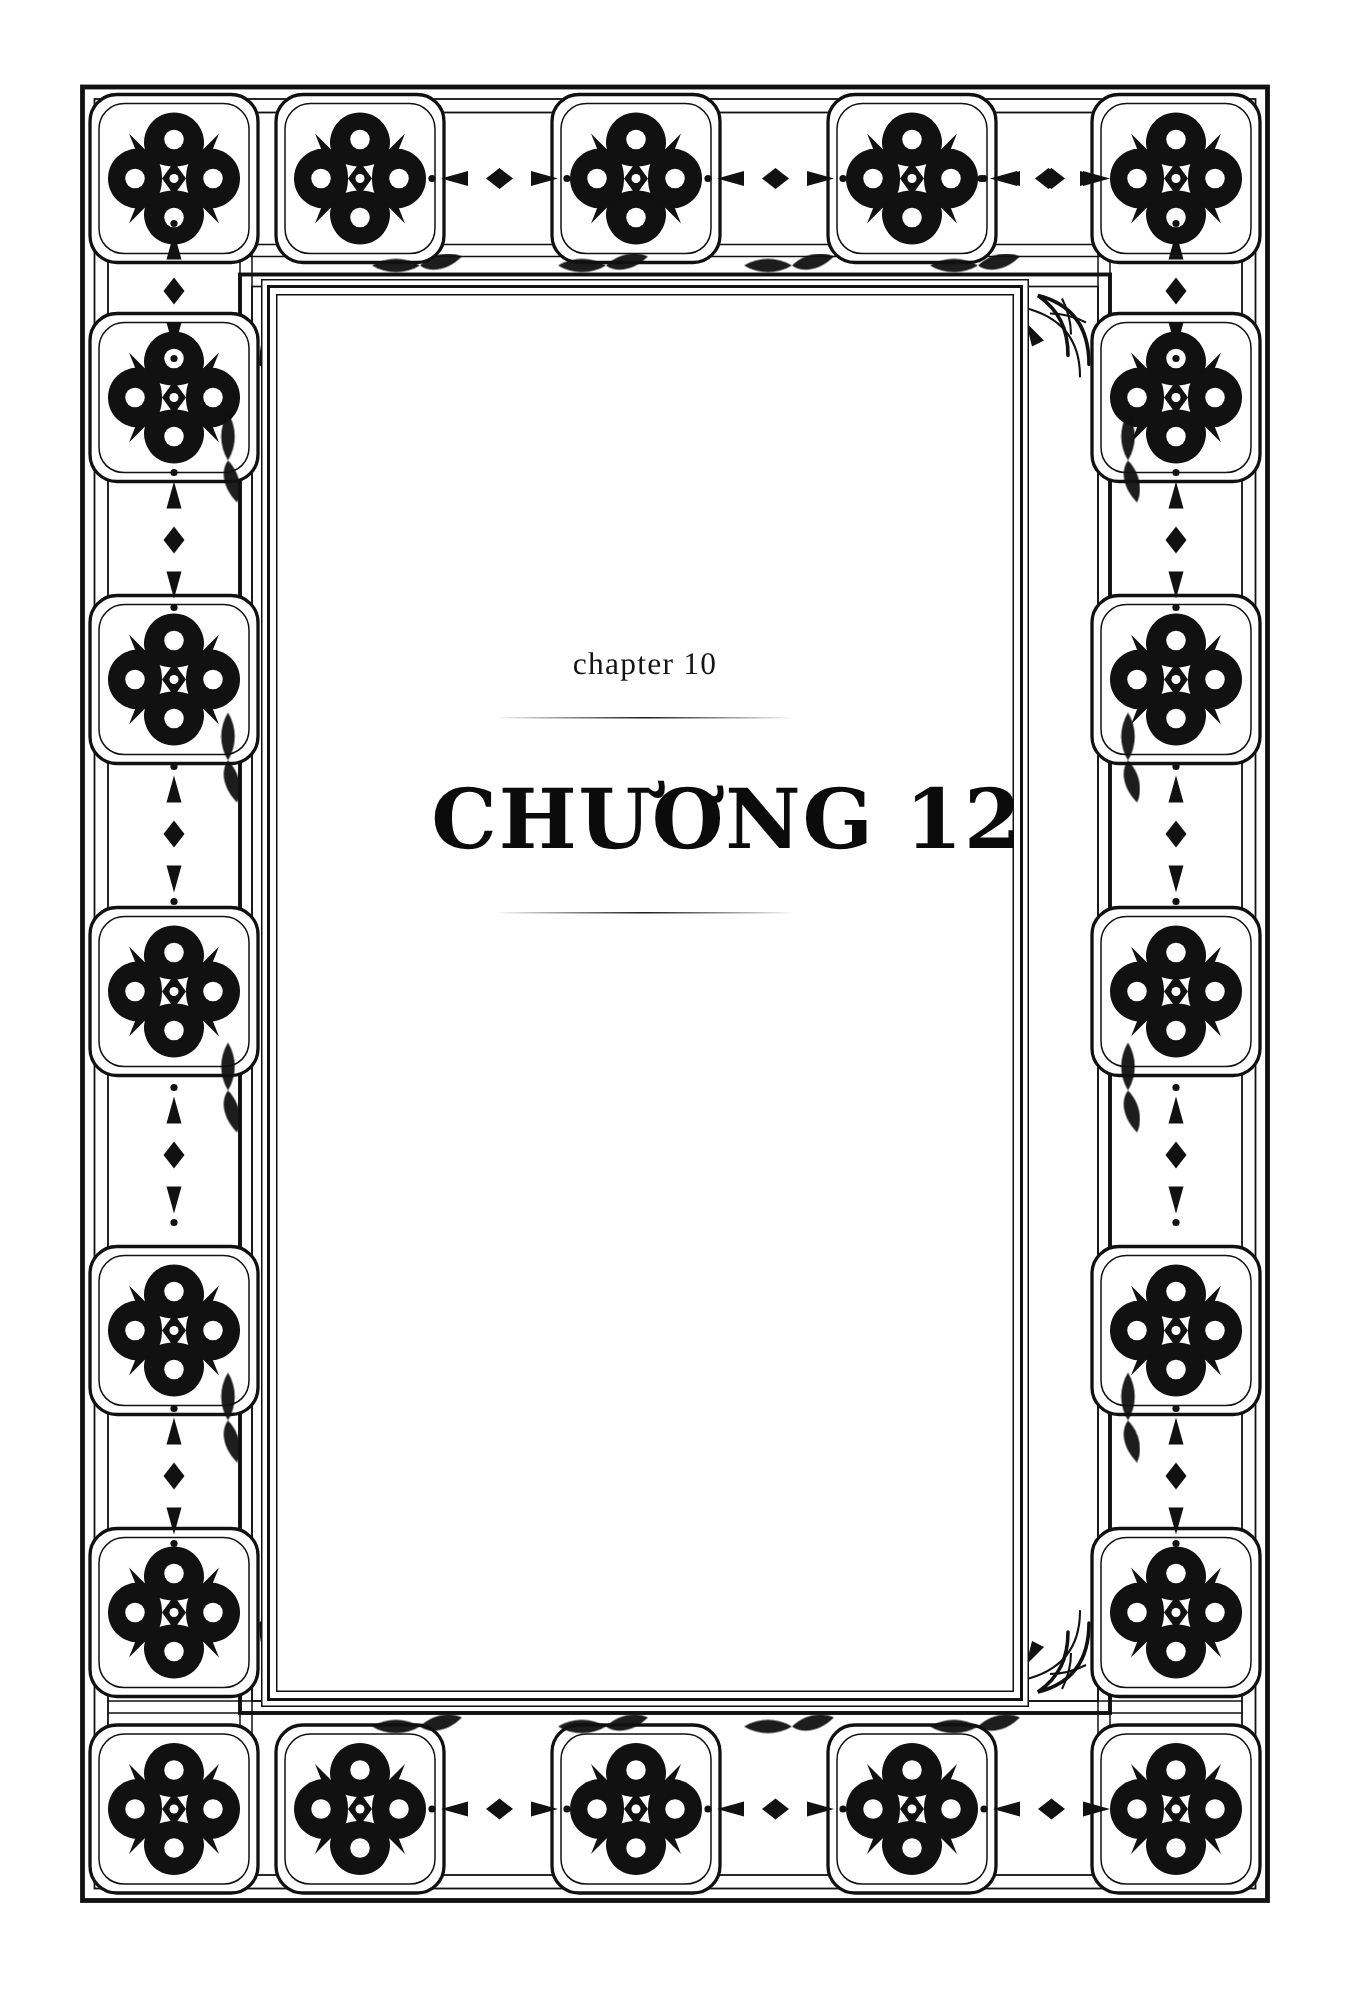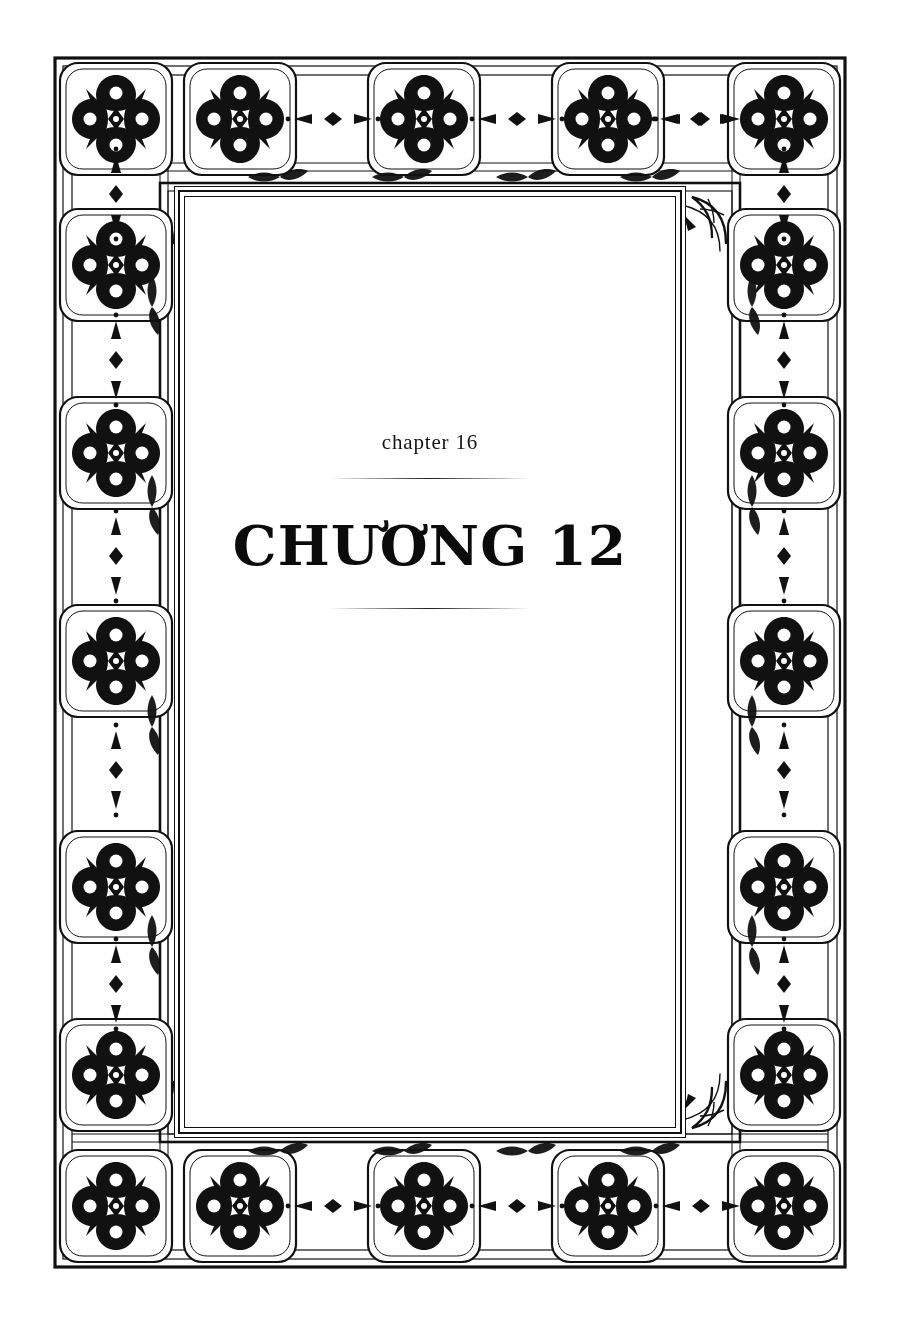--- a/index.html
+++ b/index.html
@@ -101,20 +101,21 @@
 
   .chapter-heading {
     font-family: "DejaVu Serif", serif;
     font-weight: 700;
     font-size: 55px;
     letter-spacing: 0.02em;
     color: #0b0b0b;
     margin: 34px 0 28px 0;
     line-height: 1.05;
     text-transform: uppercase;
+    text-align: right;
   }
 
   .rule.bottom::before {
     background: linear-gradient(to right,
        rgba(17,17,17,0) 0%,
        rgba(17,17,17,0.25) 12%,
        rgba(17,17,17,0.95) 50%,
        rgba(17,17,17,0.25) 88%,
        rgba(17,17,17,0) 100%);
   }
@@ -273,19 +274,19 @@
         <use href="#sprig" transform="translate(700,420) rotate(90)"></use>
         <use href="#sprig" transform="translate(700,640) rotate(90)"></use>
         <use href="#sprig" transform="translate(700,860) rotate(90)"></use>
       </g>
     </svg>
   </div>
 
   <div class="inner-panel"></div>
 
   <div class="title-block">
-    <p class="eyebrow">chapter 16</p>
+    <p class="eyebrow">chapter 10</p>
     <div class="rule top"></div>
     <h1 class="chapter-heading">CHƯƠNG 12</h1>
     <div class="rule bottom"></div>
   </div>
 
 </div>
 
 </body></html>

